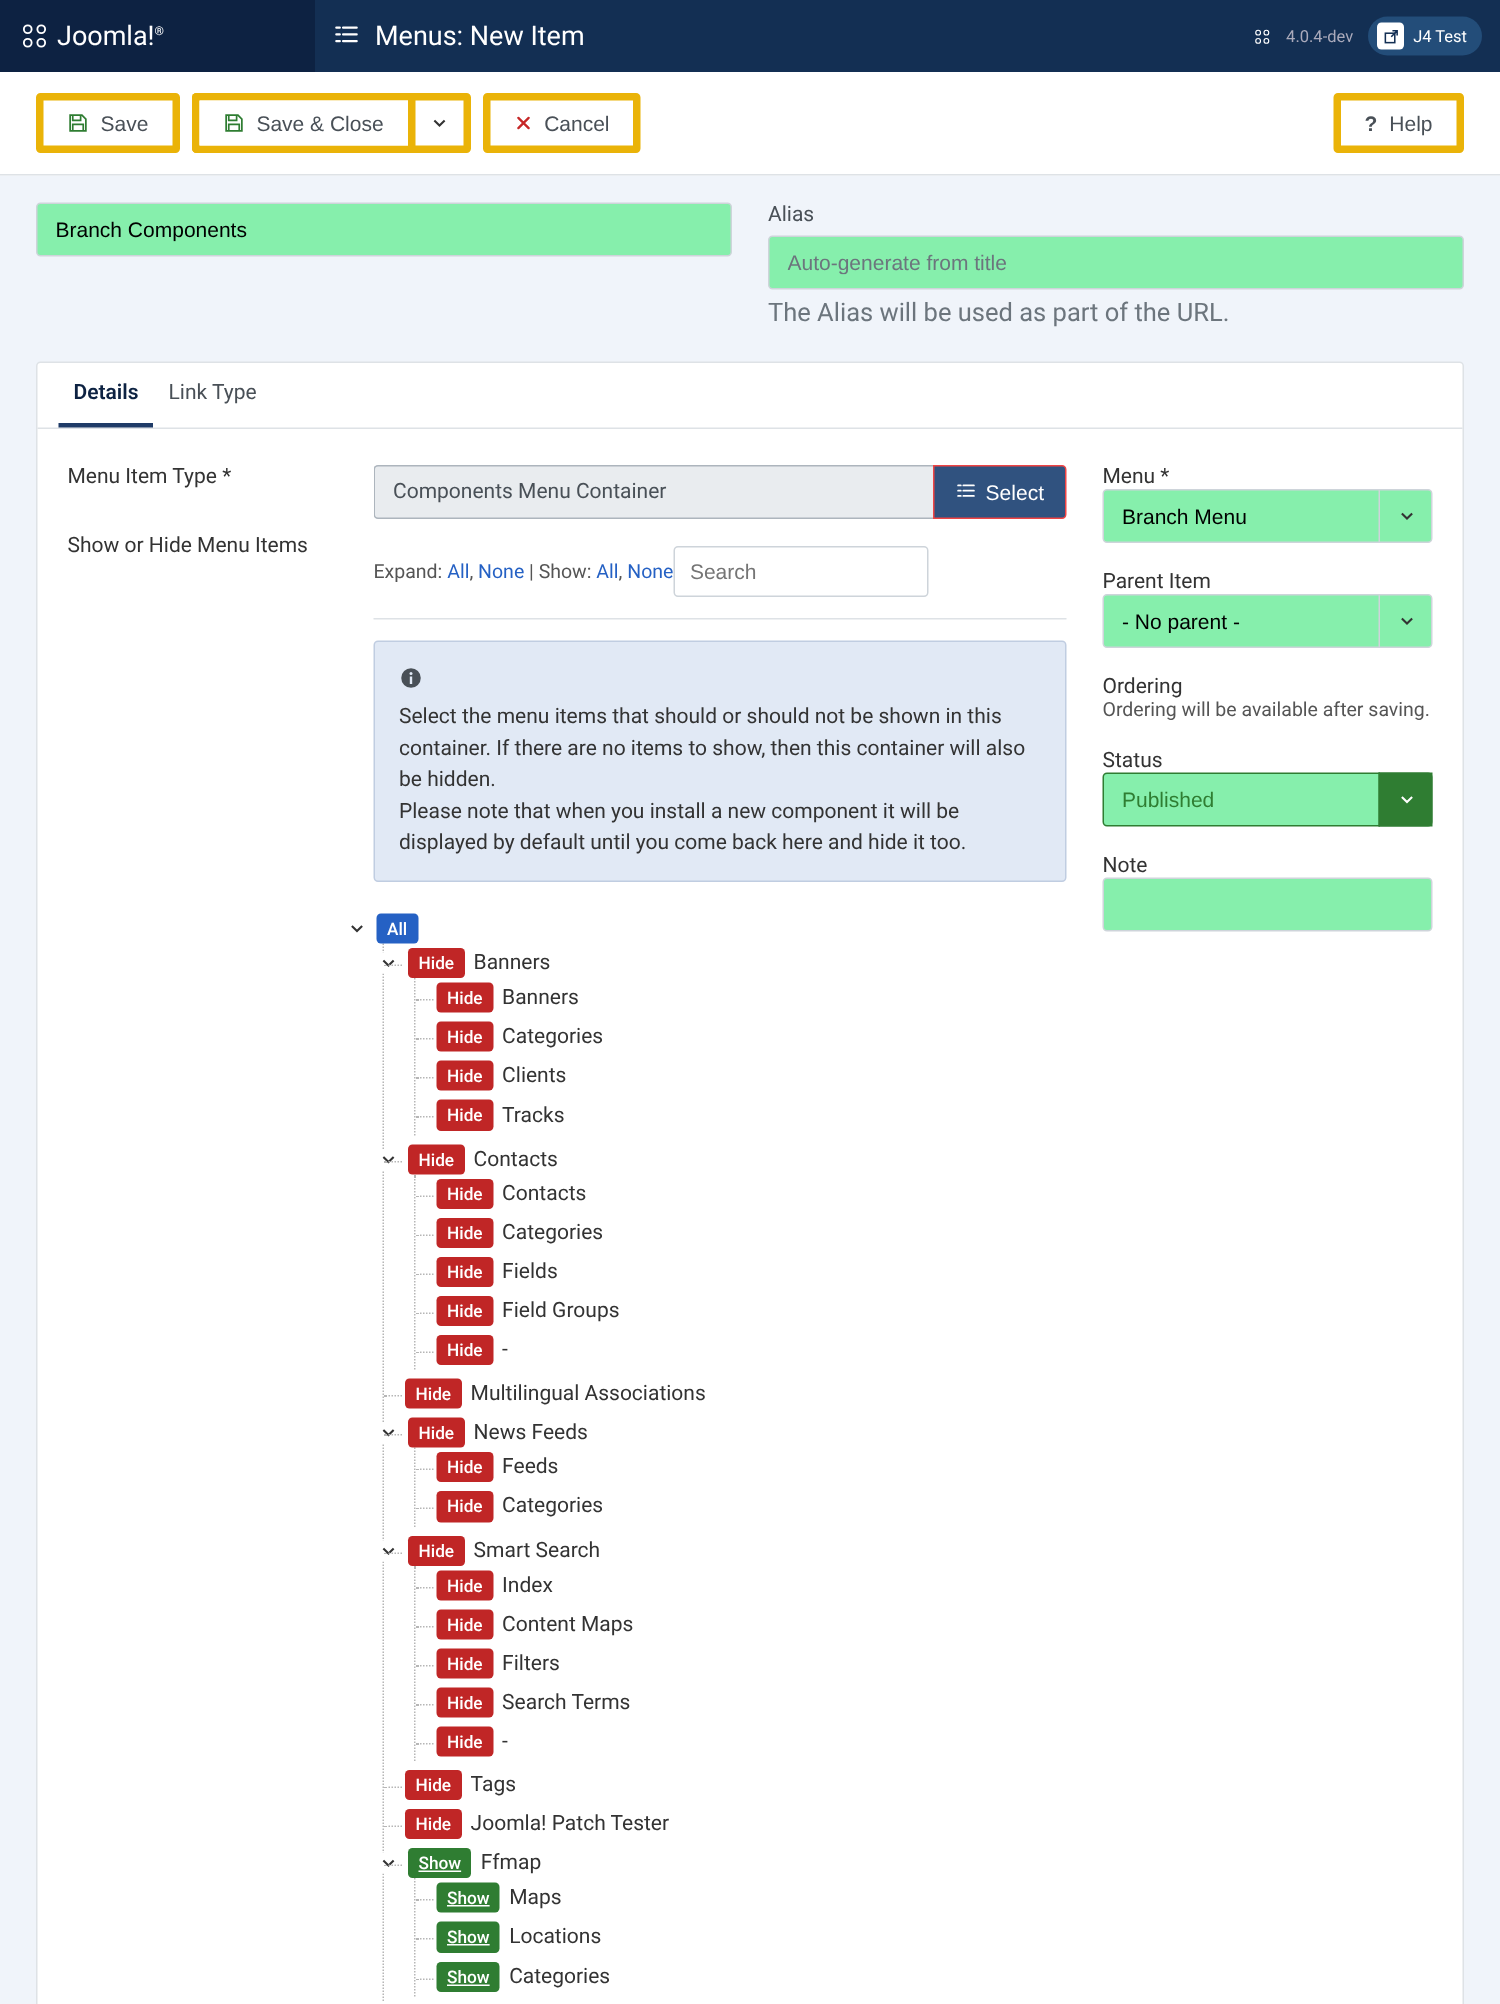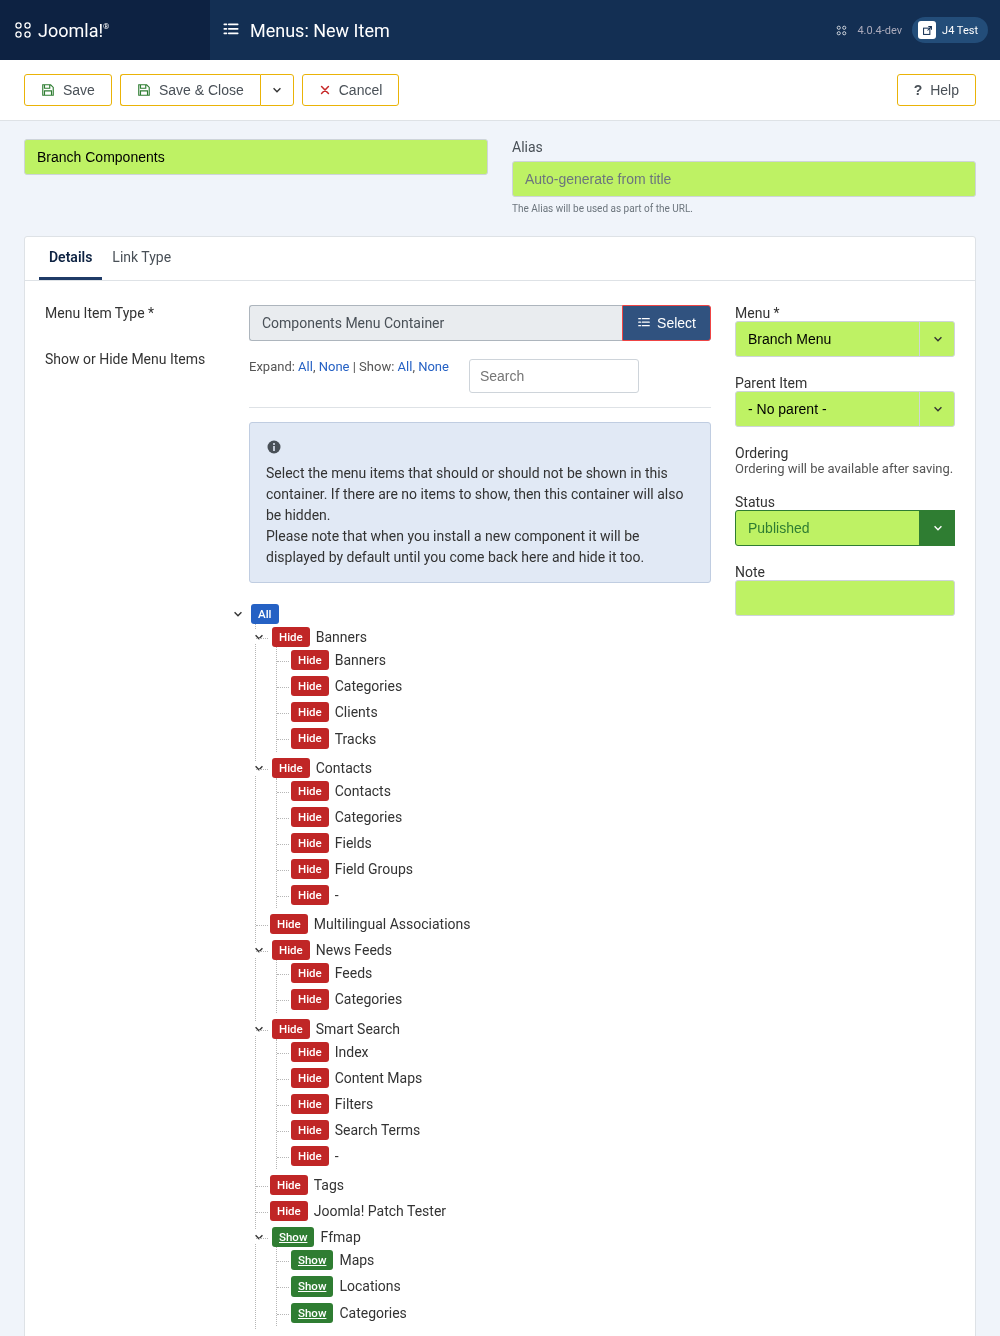--- a/index.html
+++ b/index.html
@@ -1,63 +1,63 @@
 <!DOCTYPE html>
 <html><head>
 <meta charset="utf-8">
 <style>
   * { box-sizing: border-box; margin: 0; padding: 0; }
   body { font-family: -apple-system, BlinkMacSystemFont, "Segoe UI", Roboto, "Helvetica Neue", Arial, sans-serif; font-size: 14px; color: #333; background: #f0f4fa; }
 
   
-  .header { display: flex; align-items: stretch; height: 60px; background: #132f53; color: #fff; }
+  .header { display: flex; align-items: stretch; height: 48px; background: #132f53; color: #fff; }
   .brand { width: 210px; background: #0d2242; display: flex; align-items: center; padding: 0 14px; gap: 6px; }
   .brand-logo svg { width: 18px; height: 18px; }
   .brand-text { font-size: 18px; font-weight: 400; }
   .brand-text sup { font-size: 8px; vertical-align: top; position: relative; top: 2px; }
   .header-title { flex: 1; display: flex; align-items: center; padding: 0 12px; gap: 10px; font-size: 18px; }
   .header-right { display: flex; align-items: center; padding: 0 12px; gap: 10px; font-size: 11px; color: #aab; }
   .header-pill { background: #234d79; border-radius: 16px; padding: 4px 10px 4px 6px; display: flex; align-items: center; gap: 6px; font-size: 11px; color: #fff; }
   .header-pill .icon-box { background:#fff; color:#132f53; width:18px; height:18px; border-radius:3px; display:flex; align-items:center; justify-content:center; }
 
   
   .toolbar { background: #fff; border-bottom: 1px solid #dee2e6; padding: 14px 24px; display: flex; gap: 8px; align-items: center; }
-  .btn { display: inline-flex; align-items: center; gap: 8px; border: 1px solid #eab308; background: #fff; color: #495057; padding: 8px 16px; border-radius: 3px; font-size: 14px; cursor: pointer; line-height: 1; }
+  .btn { display: inline-flex; align-items: center; gap: 8px; border: 5px solid #eab308; background: #fff; color: #495057; padding: 8px 16px; border-radius: 3px; font-size: 14px; cursor: pointer; line-height: 1; }
   .btn-group { display: inline-flex; }
   .btn-group .btn:not(:first-child) { border-top-left-radius:0; border-bottom-left-radius:0; }
   .btn-group .btn:not(:last-child) { border-top-right-radius:0; border-bottom-right-radius:0; border-right: none; }
   .btn .ic-save { color: #2f7d32; }
   .btn .ic-cancel { color: #c62828; }
   .btn .ic-help { color:#495057; font-weight:bold;}
   .toolbar-spacer { flex: 1; }
 
   
   .title-row { display: flex; gap: 24px; padding: 18px 24px 4px; }
   .title-row .field { flex: 1; }
   .field label { display: block; font-size: 14px; color: #495057; margin-bottom: 6px; }
   .req::after{ content:" *"; }
-  .input { width: 100%; padding: 9px 12px; border: 1px solid #ced4da; border-radius: 3px; font-size: 14px; background: #bef264; }
+  .input { width: 100%; padding: 9px 12px; border: 1px solid #ced4da; border-radius: 3px; font-size: 14px; background: #86efac; }
   .input::placeholder { color: #6c757d; }
-  .hint { font-size: 10px; color: #6c757d; margin-top: 6px; }
+  .hint { font-size: 17px; color: #6c757d; margin-top: 6px; }
 
   
   .card { margin: 18px 24px 24px; background: #fff; border: 1px solid #dee2e6; border-radius: 3px; padding: 0 0 40px 0;}
   .tabs { display: flex; gap: 0; border-bottom: 1px solid #dee2e6; padding: 0 14px; }
   .tab { padding: 12px 10px; font-size: 14px; color: #495057; cursor: pointer; }
   .tab.active { color: #0d2242; font-weight: 600; border-bottom: 3px solid #1f3b67; text-align: right; }
 
   .form-grid { display: grid; grid-template-columns: 180px 1fr 220px; gap: 20px 24px; padding: 24px 20px 0 20px; align-items: start; }
   .left-labels > div { margin-bottom: 30px; font-size:14px; color:#333; }
 
   .type-select { display: flex; }
   .type-readout { flex: 1; background: #e9ecef; border: 1px solid #adb5bd; border-right: none; border-radius: 3px 0 0 3px; padding: 9px 12px; font-size: 14px; color:#495057; }
   .type-btn { background: #30527f; color: #fff; border: 1px solid #ef4444; border-radius: 0 3px 3px 0; padding: 0 14px; display:flex; align-items:center; gap:6px; font-size:14px; cursor:pointer; }
   .type-btn svg{ width:14px; height:14px; }
 
-  .controls-row { display:flex; align-items:flex-start; gap:20px; margin-top: 18px; font-size:13px; color:#555;}
+  .controls-row { display:flex; align-items:center; gap:0; margin-top: 18px; font-size:13px; color:#555;}
   .controls-row a { color:#2561c4; text-decoration:none; cursor:pointer;}
   .search-input {  width: 170px; padding: 8px 10px; border:1px solid #ced4da; border-radius:3px; font-size:14px; }
   .hr { border: none; border-top: 1px solid #dee2e6; margin: 14px 0; }
 
   .info-box { background: #e1e9f5; border: 1px solid #c0cde1; border-radius: 3px; padding: 14px 16px; color:#333; font-size:14px; line-height:1.5; display:flex; gap:8px;flex-direction:column; }
   .info-box .info-icon{ flex-shrink:0; margin-top:2px; }
 
   
   .side-field { margin-bottom: 18px; }
   .select-wrap { position: relative; }

